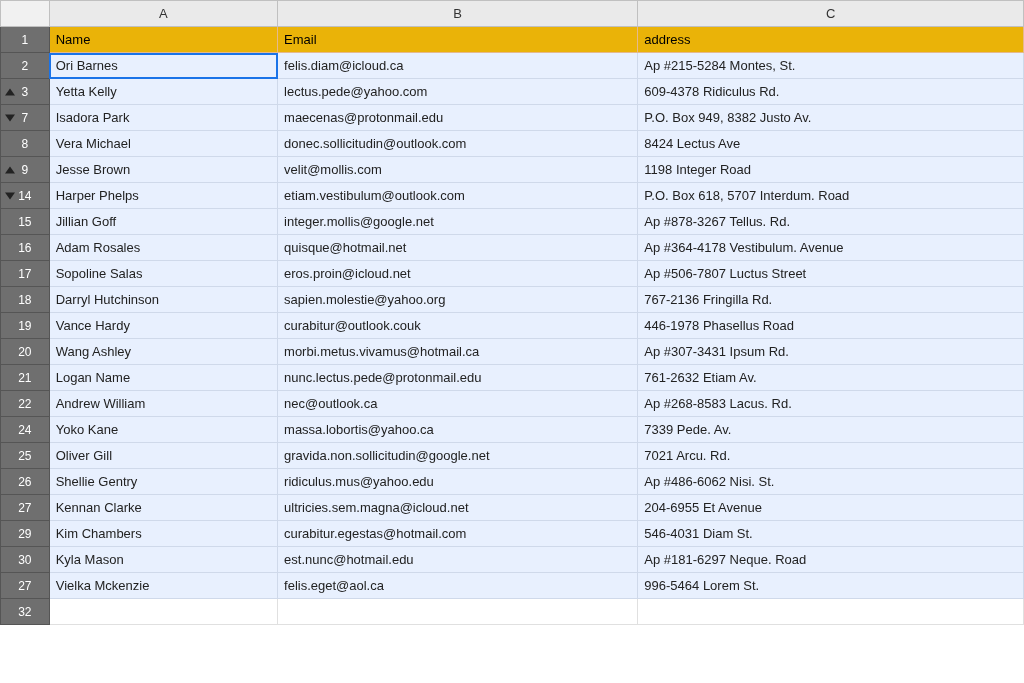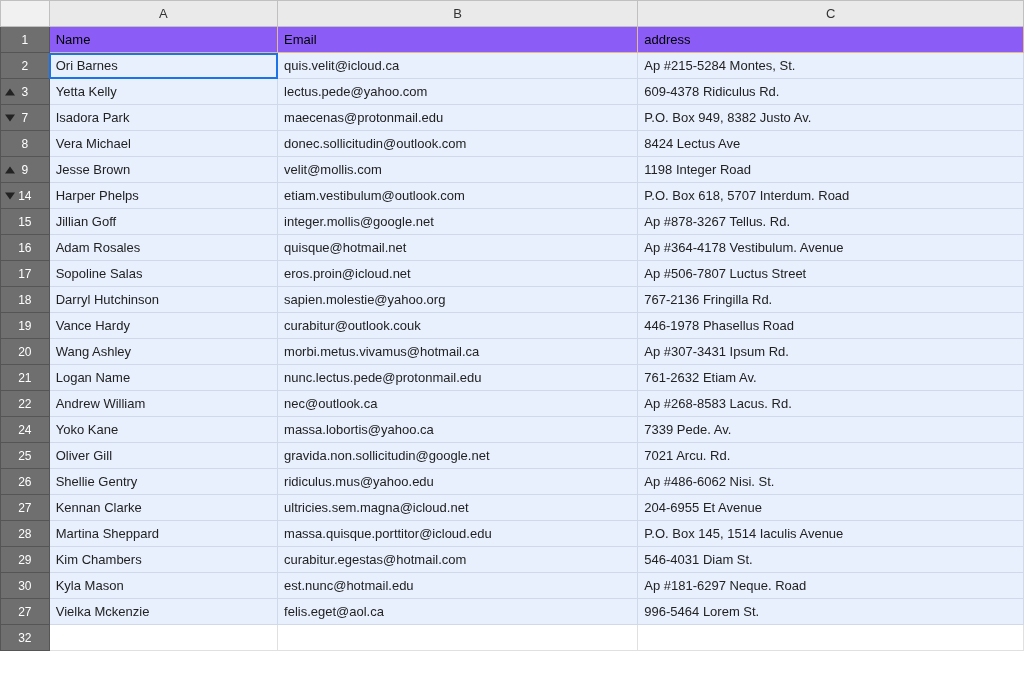--- a/index.html
+++ b/index.html
@@ -6,21 +6,21 @@
     body { font-family: Arial, sans-serif; font-size: 13px; color: #222; background: #fff; }
     .sheet { display: table; width: 100%; border-collapse: collapse; }
     .row { display: table-row; }
     .cell { display: table-cell; vertical-align: middle; border: 1px solid #e0e0e0; height: 26px; padding: 0 6px; overflow: hidden; white-space: nowrap; }
     .corner { width: 48px; background: #f1f1f1; border: 1px solid #c0c0c0; }
     .col-header { background: #eaeaea; text-align: center; font-size: 13px; color: #333; border: 1px solid #c0c0c0; font-weight: normal; }
     .row-header { width: 48px; background: #6f6f6f; color: #fff; text-align: center; font-size: 12px; border: 1px solid #555; position: relative; }
     .row-header .tri-up, .row-header .tri-down { position: absolute; left: 4px; top: 50%; transform: translateY(-50%); width: 0; height: 0; }
     .tri-up { border-left: 5px solid transparent; border-right: 5px solid transparent; border-bottom: 7px solid #222; }
     .tri-down { border-left: 5px solid transparent; border-right: 5px solid transparent; border-top: 7px solid #222; }
-    .header-band .cell.data { background: #8b5cf6; border: 1px solid #e5b98c; font-weight: normal; color: #000; }
+    .header-band .cell.data { background: #eab308; border: 1px solid #e5b98c; font-weight: normal; color: #000; }
     .data-row .cell.data { background: #e8f0fe; border: 1px solid #cfd9ea; }
     .active { outline: 2px solid #1a73e8; outline-offset: -2px; background: #e8f0fe; }
     .col-A { width: 225px; }
     .col-B { width: 355px; }
     .col-C { width: 380px; }
     .empty-row .cell.data { background: #fff; }
     .row-header .num { display: inline-block; }
   </style>
 </head>
 <body>
@@ -37,21 +37,21 @@
   <div class="row header-band">
     <div class="cell row-header"><span class="num">1</span></div>
     <div class="cell data col-A">Name</div>
     <div class="cell data col-B">Email</div>
     <div class="cell data col-C">address</div>
   </div>
 
   <div class="row data-row">
     <div class="cell row-header"><span class="num">2</span></div>
     <div class="cell data col-A active">Ori Barnes</div>
-    <div class="cell data col-B">quis.velit@icloud.ca</div>
+    <div class="cell data col-B">felis.diam@icloud.ca</div>
     <div class="cell data col-C">Ap #215-5284 Montes, St.</div>
   </div>
 
   <div class="row data-row">
     <div class="cell row-header"><span class="tri-up"></span><span class="num">3</span></div>
     <div class="cell data col-A">Yetta Kelly</div>
     <div class="cell data col-B">lectus.pede@yahoo.com</div>
     <div class="cell data col-C">609-4378 Ridiculus Rd.</div>
   </div>
 
@@ -161,26 +161,20 @@
     <div class="cell data col-C">Ap #486-6062 Nisi. St.</div>
   </div>
 
   <div class="row data-row">
     <div class="cell row-header"><span class="num">27</span></div>
     <div class="cell data col-A">Kennan Clarke</div>
     <div class="cell data col-B">ultricies.sem.magna@icloud.net</div>
     <div class="cell data col-C">204-6955 Et Avenue</div>
   </div>
 
-  <div class="row data-row">
-    <div class="cell row-header"><span class="num">28</span></div>
-    <div class="cell data col-A">Martina Sheppard</div>
-    <div class="cell data col-B">massa.quisque.porttitor@icloud.edu</div>
-    <div class="cell data col-C">P.O. Box 145, 1514 Iaculis Avenue</div>
-  </div>
 
   <div class="row data-row">
     <div class="cell row-header"><span class="num">29</span></div>
     <div class="cell data col-A">Kim Chambers</div>
     <div class="cell data col-B">curabitur.egestas@hotmail.com</div>
     <div class="cell data col-C">546-4031 Diam St.</div>
   </div>
 
   <div class="row data-row">
     <div class="cell row-header"><span class="num">30</span></div>

